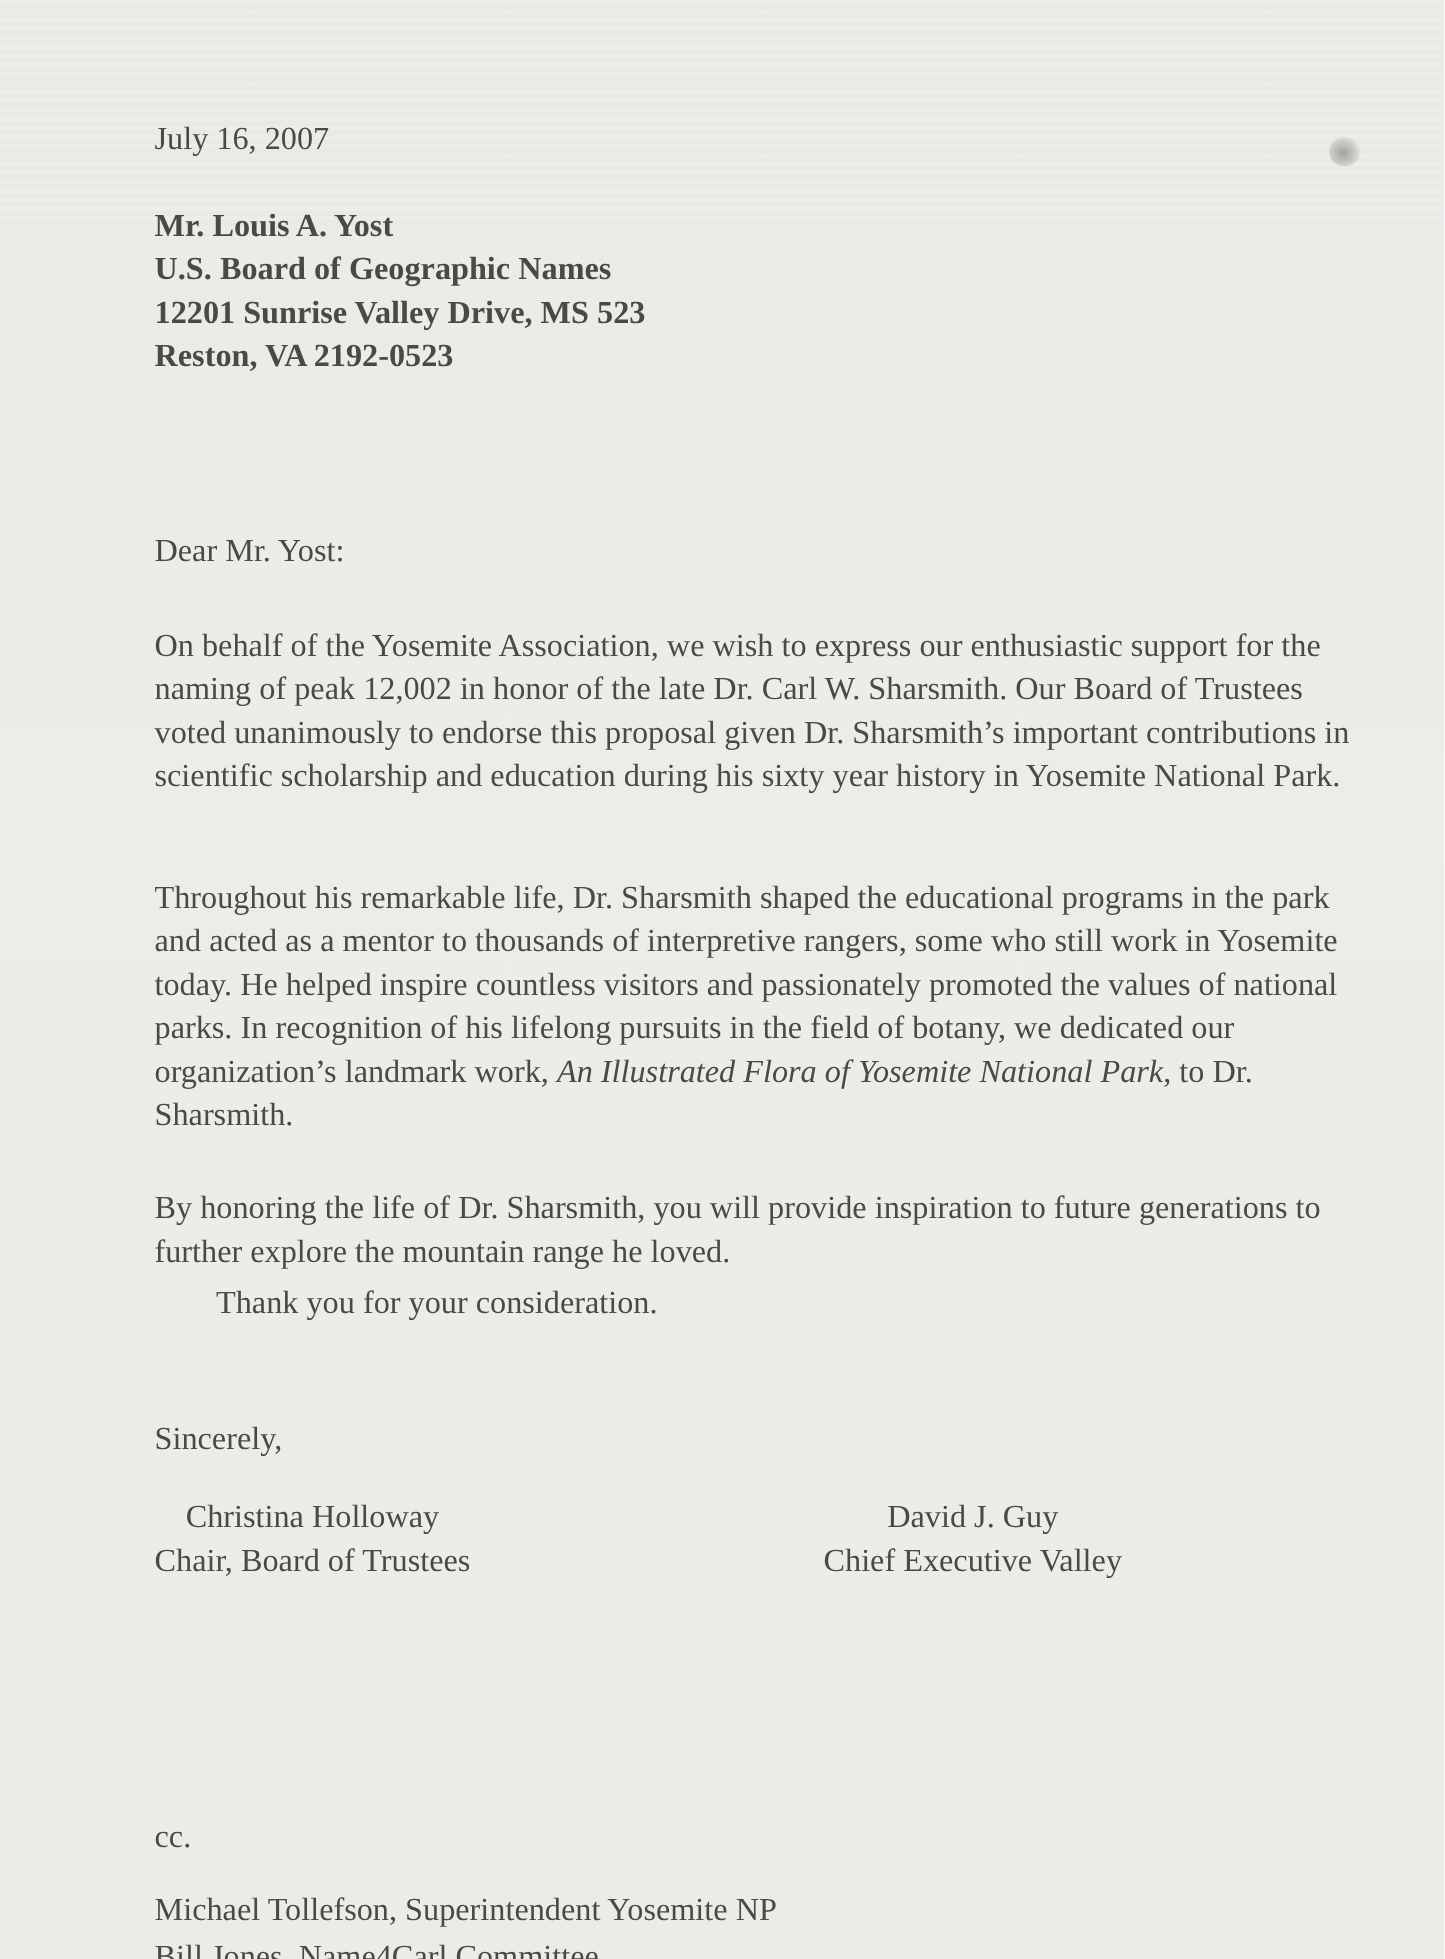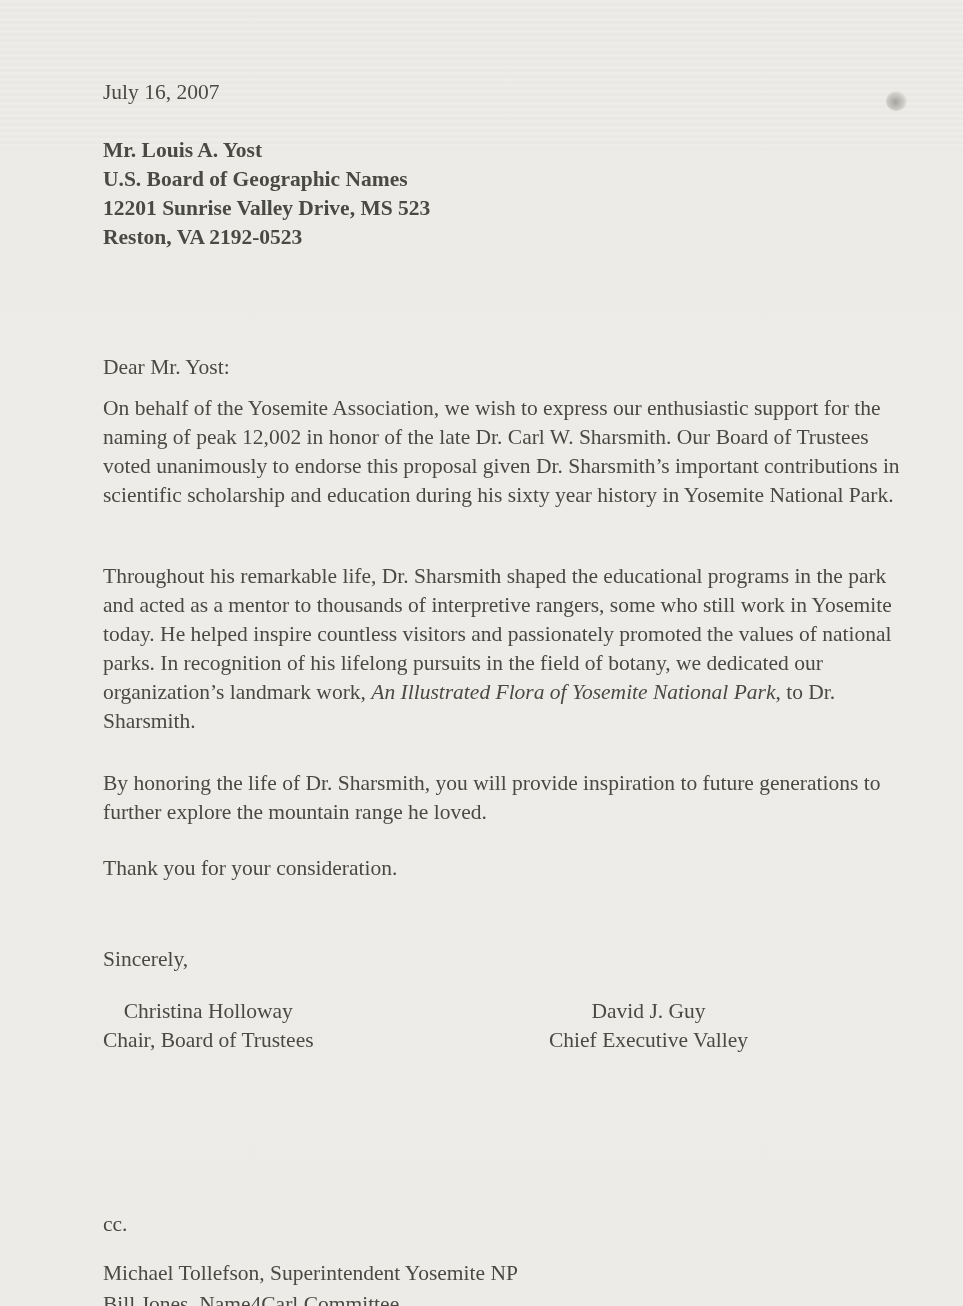--- a/index.html
+++ b/index.html
@@ -20,25 +20,25 @@
     background: repeating-linear-gradient(180deg,
       rgba(255,255,255,0.16) 0px, rgba(255,255,255,0.16) 3px,
       rgba(196,194,188,0.08) 3px, rgba(196,194,188,0.08) 6px);
     opacity: 0.5;
     pointer-events: none;
   }
   .block { position: absolute; left: 103px; font-size: 21.5px; line-height: 29px; }
   .date-line        { top: 78px;  }
   .recipient-block  { top: 136px; font-weight: bold; }
   .salutation-line  { top: 337px; margin-top: 16px; }
-  .para             { width: 815px; text-align: left; }
+  .para             { width: 815px; text-align: left; margin-top: 22px; }
   .para-1           { top: 394px; }
   .para-2           { top: 562px; }
   .para-3           { top: 769px; }
-  .thanks-line      { top: 854px; }
+  .thanks-line      { top: 854px; margin-left: 41px; }
   .closing-line     { top: 912px; margin-top: 33px; }
   .sig-row          { top: 997px; width: 815px; height: 70px; text-align: center; }
   .sig-col          { position: absolute; top: 0; }
   .sig-col-left     { left: 0; }
   .sig-col-right    { left: 446px; }
   .cc-block         { top: 1209px; display: flex; line-height: 31px; flex-direction: column; }
   .cc-label         { width: 49px; flex: 0 0 49px; }
   .book-title       { font-style: italic; }
   .smudge {
     position: absolute;

